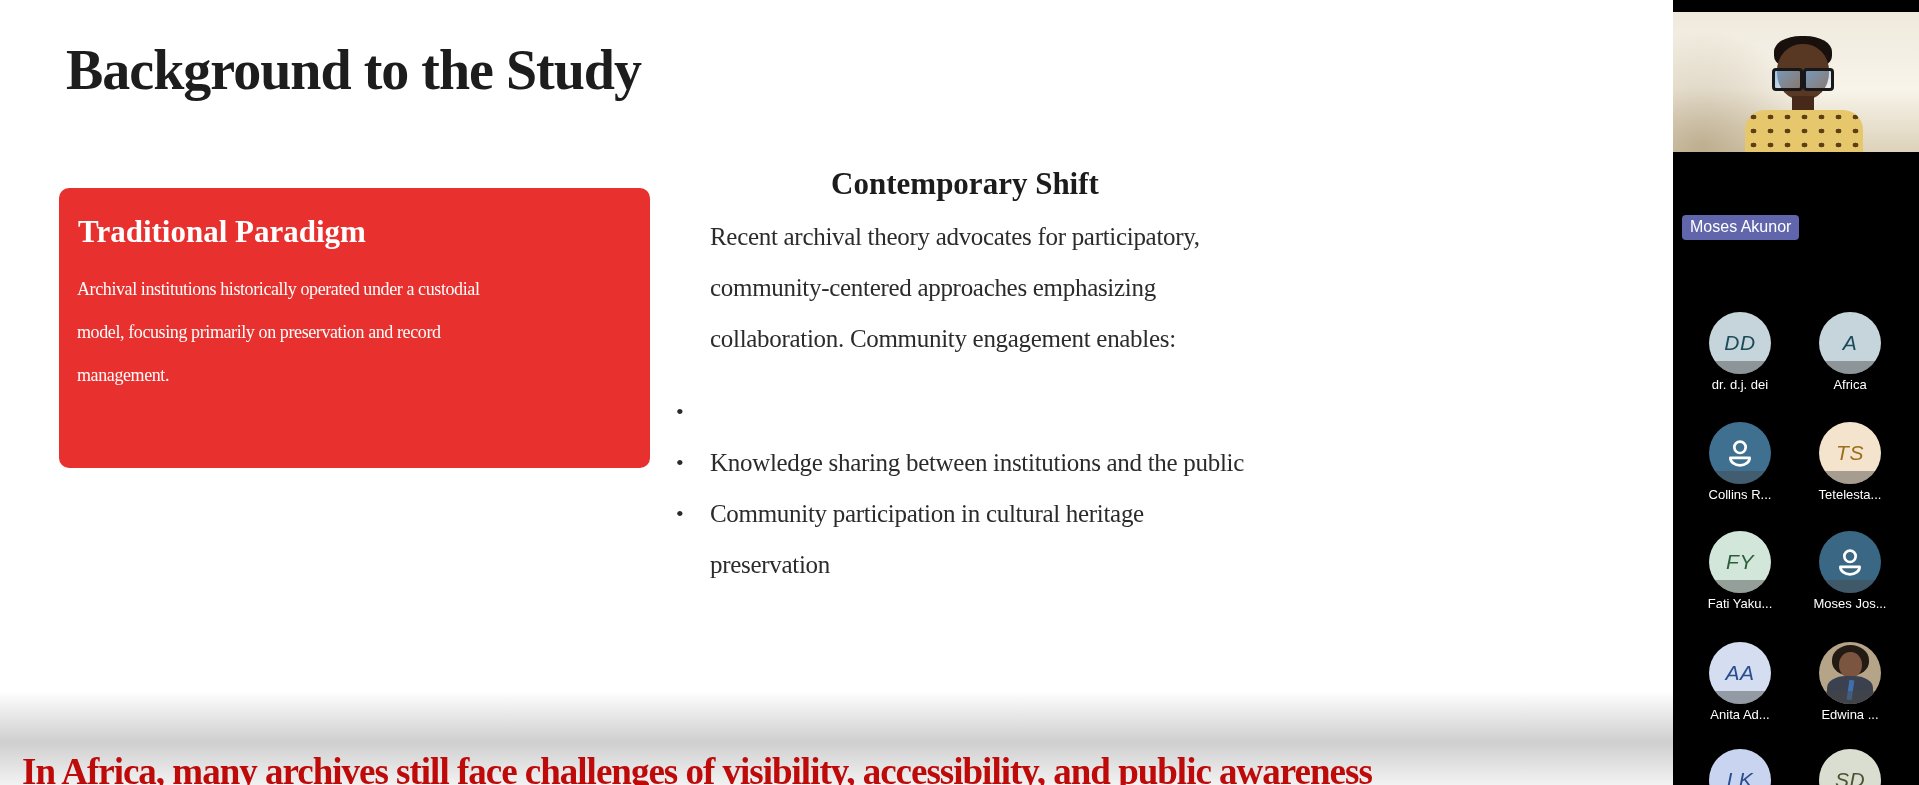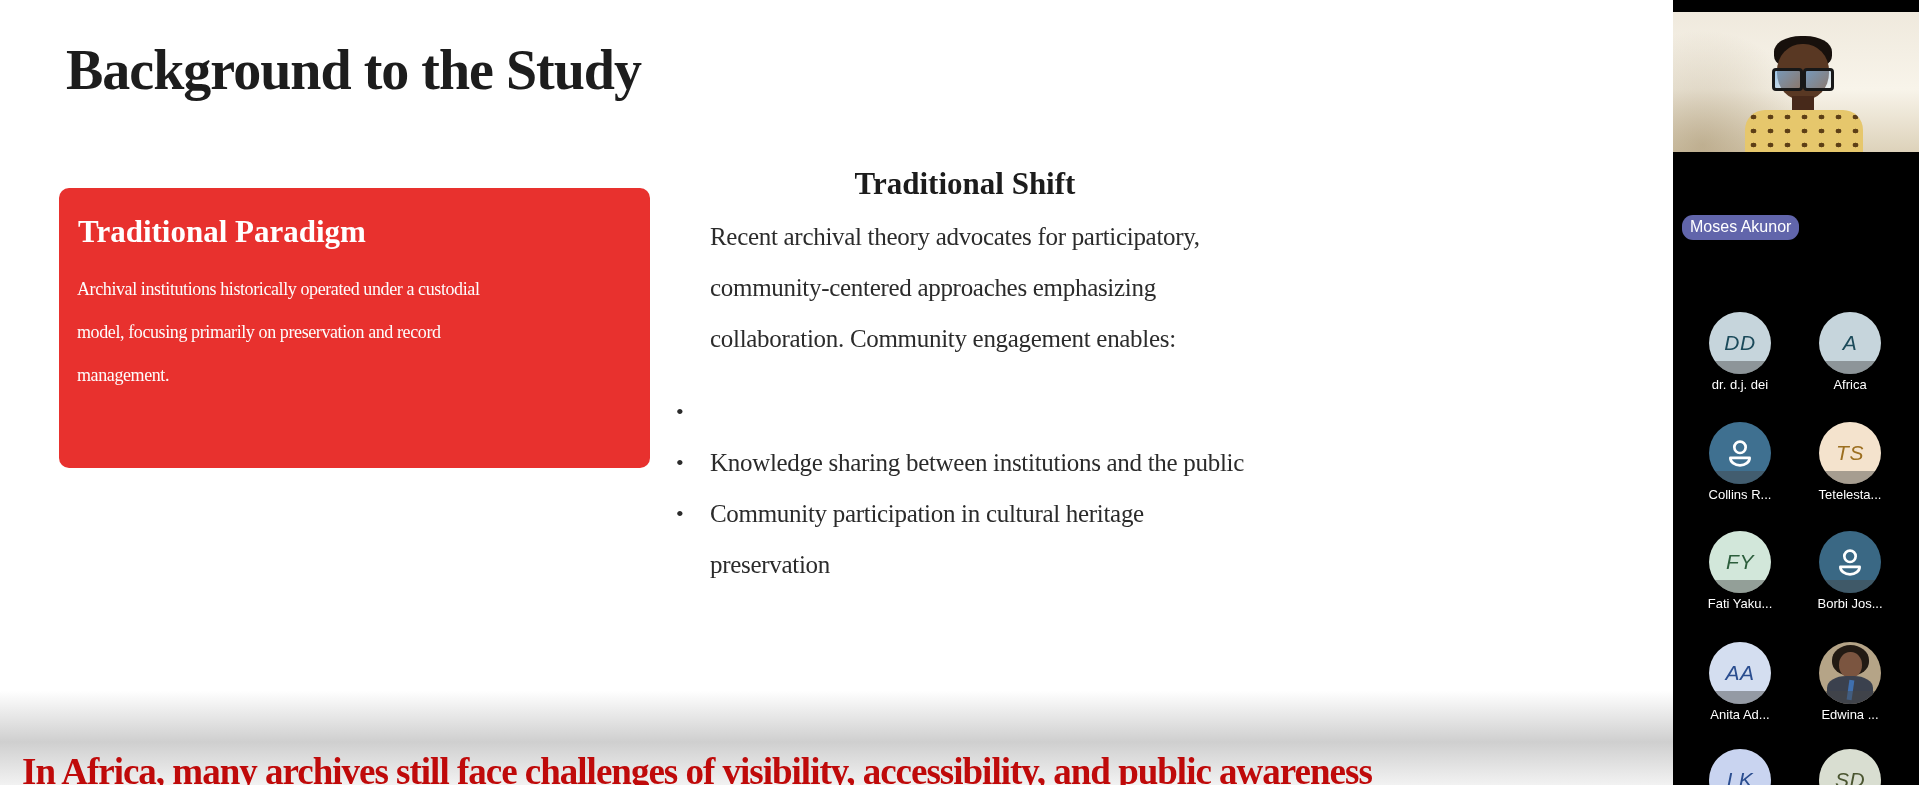--- a/index.html
+++ b/index.html
@@ -60,21 +60,21 @@
   .v-face  { position:absolute; left:104px; top:32px; width:52px; height:56px; background:#593823; border-radius:48%; }
   .v-glass { position:absolute; left:99px; top:56px; width:62px; height:17px; display:flex; justify-content:space-between; }
   .v-glass::before, .v-glass::after { content:""; width:27px; height:17px; border:3px solid #181818; border-radius:4px;
     background:linear-gradient(135deg,rgba(130,185,235,0.75),rgba(230,240,250,0.35)); }
   .v-neck  { position:absolute; left:119px; top:84px; width:22px; height:18px; background:#47291a; }
   .v-shirt { position:absolute; left:72px; top:98px; width:118px; height:46px; border-radius:20px 20px 0 0;
     background-color:#e6c76c;
     background-image:radial-gradient(#5d3f16 2.6px, rgba(0,0,0,0) 3.2px);
     background-size:17px 14px; }
   .speaker-label {
-    position:absolute; left:9px; top:215px; padding:3px 8px 4px 8px; border-radius:11px;
+    position:absolute; left:9px; top:215px; padding:3px 8px 4px 8px; border-radius:4px;
     color:#fff; font-size:16px; white-space:nowrap;
   }
 
   .tile { position:absolute; width:100px; text-align:center; }
   .avatar {
     position:relative; width:62px; height:62px; margin:0 auto; border-radius:50%; overflow:hidden;
     display:flex; align-items:center; justify-content:center;
     font-size:21px; letter-spacing:0.5px;font-style:italic;
   }
   .avatar::after { content:""; position:absolute; left:0; bottom:0; width:100%; height:13px; background:rgba(70,70,70,0.45); }
@@ -96,21 +96,21 @@
   <div id="slide">
     <div class="slide-title">Background to the Study</div>
 
     <div class="red-card" style="background: rgb(232, 49, 46); padding-left: 36px;">
       <div class="red-card-title">Traditional Paradigm</div>
       <div class="red-card-body">Archival institutions historically operated under a custodial
 model, focusing primarily on preservation and record
 management.</div>
     </div>
 
-    <div class="cs-heading">Traditional Shift</div>
+    <div class="cs-heading">Contemporary Shift</div>
     <div class="cs-intro">Recent archival theory advocates for participatory,
 community-centered approaches emphasizing
 collaboration. Community engagement enables:</div>
 
     <ul class="cs-bullets">
       <li>
         <span class="marker">•</span>
       </li>
       <li>
         <span class="marker">•</span>
@@ -172,21 +172,21 @@
         </div>
       <div class="pname">Tetelesta...</div>
     </div>
     <div class="tile" style="left:127px; top:531px;">
       <div class="avatar" style="background: rgb(58, 104, 132); color: rgb(255, 255, 255);">
         <svg class="person-svg" viewBox="0 0 24 24" fill="none" stroke="currentColor" stroke-width="1.9">
           <circle cx="12" cy="8" r="4"></circle>
           <path d="M5.2 15.5 h13.6 a6.8 5.2 0 0 1 -13.6 0 z" stroke-linejoin="round"></path>
         </svg>
       </div>
-      <div class="pname">Borbi Jos...</div>
+      <div class="pname">Moses Jos...</div>
     </div>
 
     <div class="tile" style="left:17px; top:642px;">
       <div class="avatar" style="background: rgb(212, 222, 240); color: rgb(42, 77, 143);">
           <span>AA</span>
         </div>
       <div class="pname">Anita Ad...</div>
     </div>
     <div class="tile" style="left:127px; top:642px;">
       <div class="avatar" style="background: rgb(181, 164, 135);">

